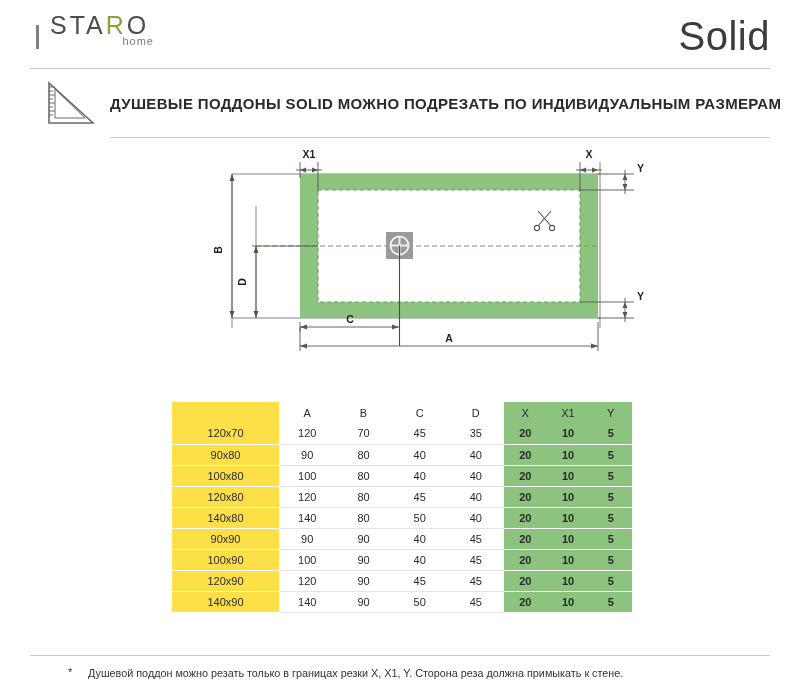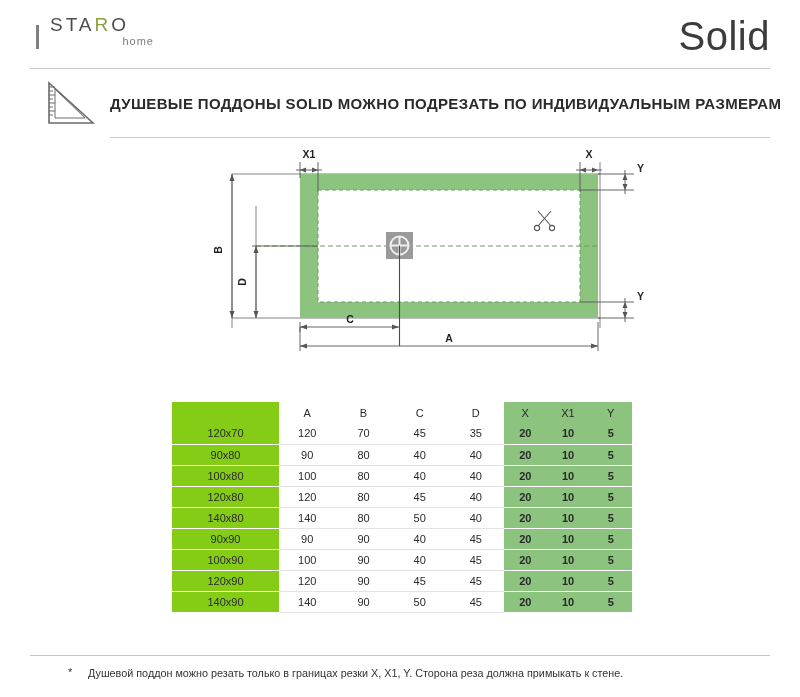--- a/index.html
+++ b/index.html
@@ -22,21 +22,21 @@
     height: 68px;
   }
   .logo {
     position: absolute;
     left: 36px;
     top: 12px;
     width: 150px;
     height: 46px;
   }
   .logo-word {
-    font-size: 19px;
+    font-size: 25px;
     letter-spacing: 3px;
     color: #4d4d4d;
     font-weight: 400;
     line-height: 26px;
     position: relative;
   }
   .logo-word .accent { color: #8f9f3f; }
   .logo-sub {
     font-size: 11px;
     color: #7b7b7b;
@@ -119,21 +119,21 @@
   table.spec td, table.spec th {
     padding: 0;
     height: 21px;
     text-align: center;
     font-weight: normal;
     vertical-align: middle;
     color: #2a2a2a;
   }
   .hdr-left { background: #cdbfae; }
   .hdr-right { background: #8bc37f; }
-  .col-size { width: 110px; background: #84cc16; text-align: center; }
+  .col-size { width: 110px; background: #fde047; text-align: center; }
   .col-num  { width: 58px; background: #ffffff; }
   .col-cut  { width: 44px; background: #8bc37f; }
   tr.row td.col-size { border-bottom: 1px solid #ffffff; }
   tr.row td.col-num  { border-bottom: 1px solid #e3e3e3; }
   tr.row td.col-cut  { border-bottom: 1px solid #ffffff; font-weight: bold; }
   .cut-label {
     position: absolute;
     left: 336px;
     top: 402px;
     font-size: 11.5px;

